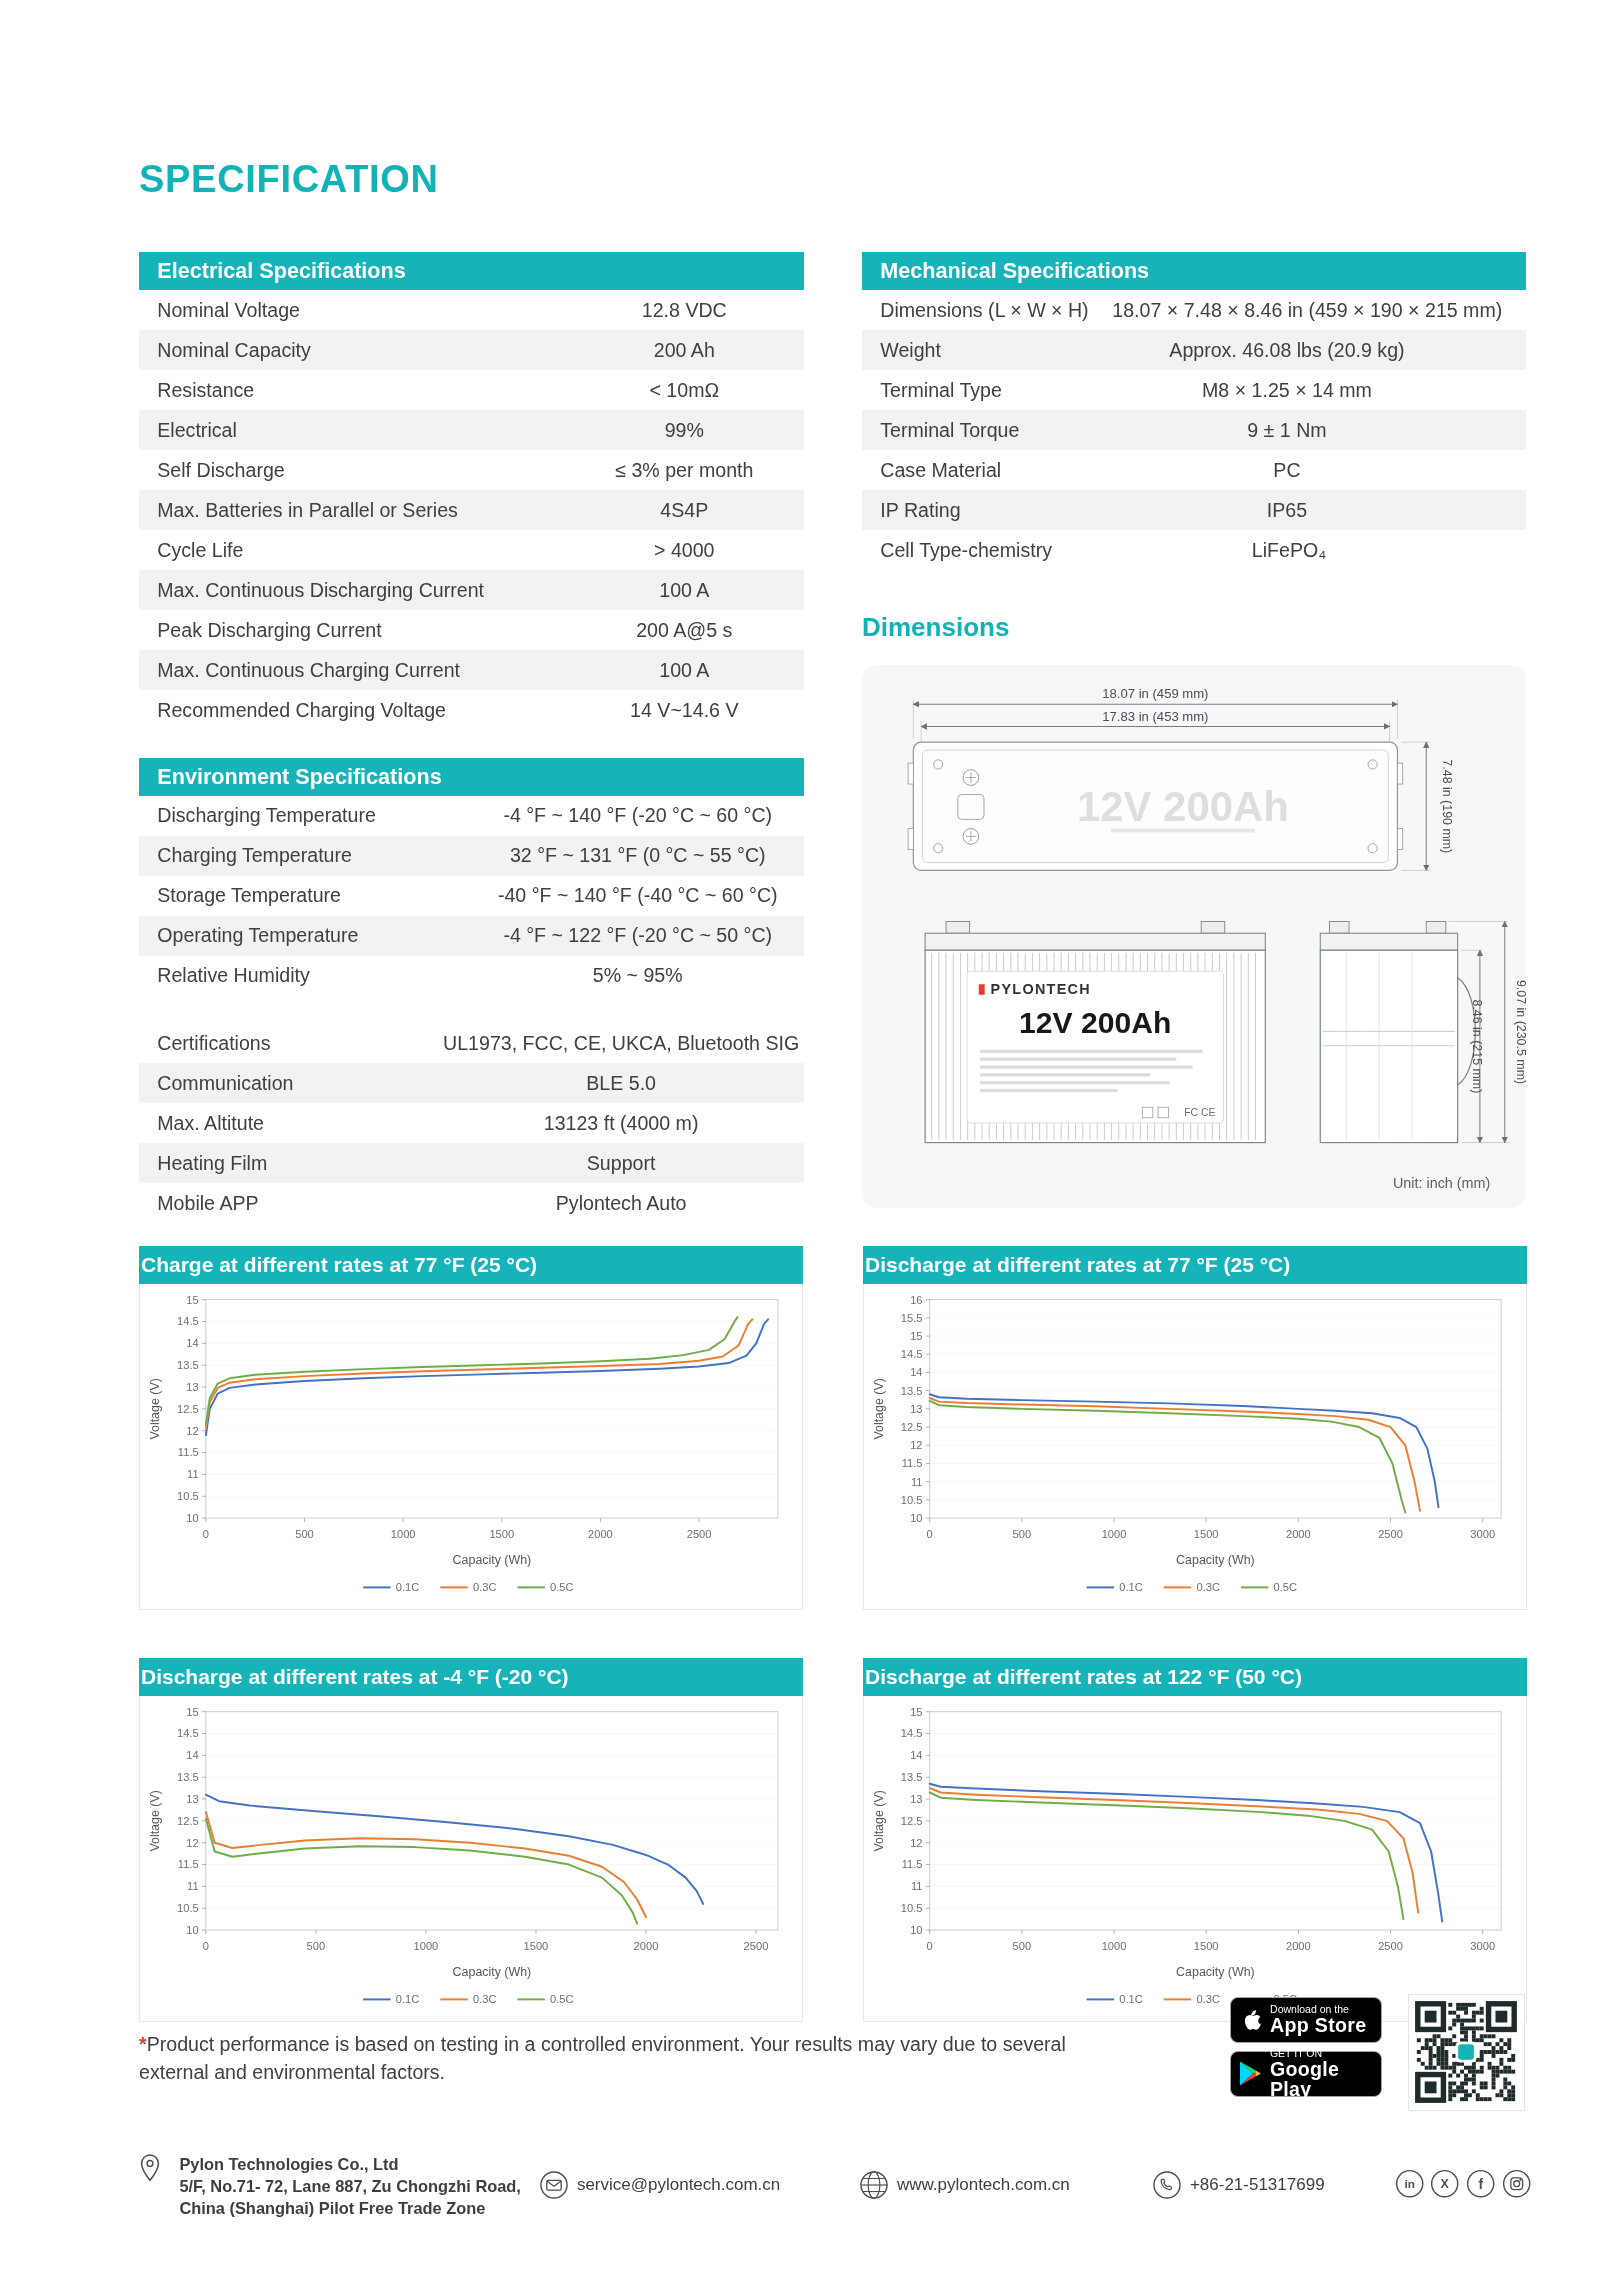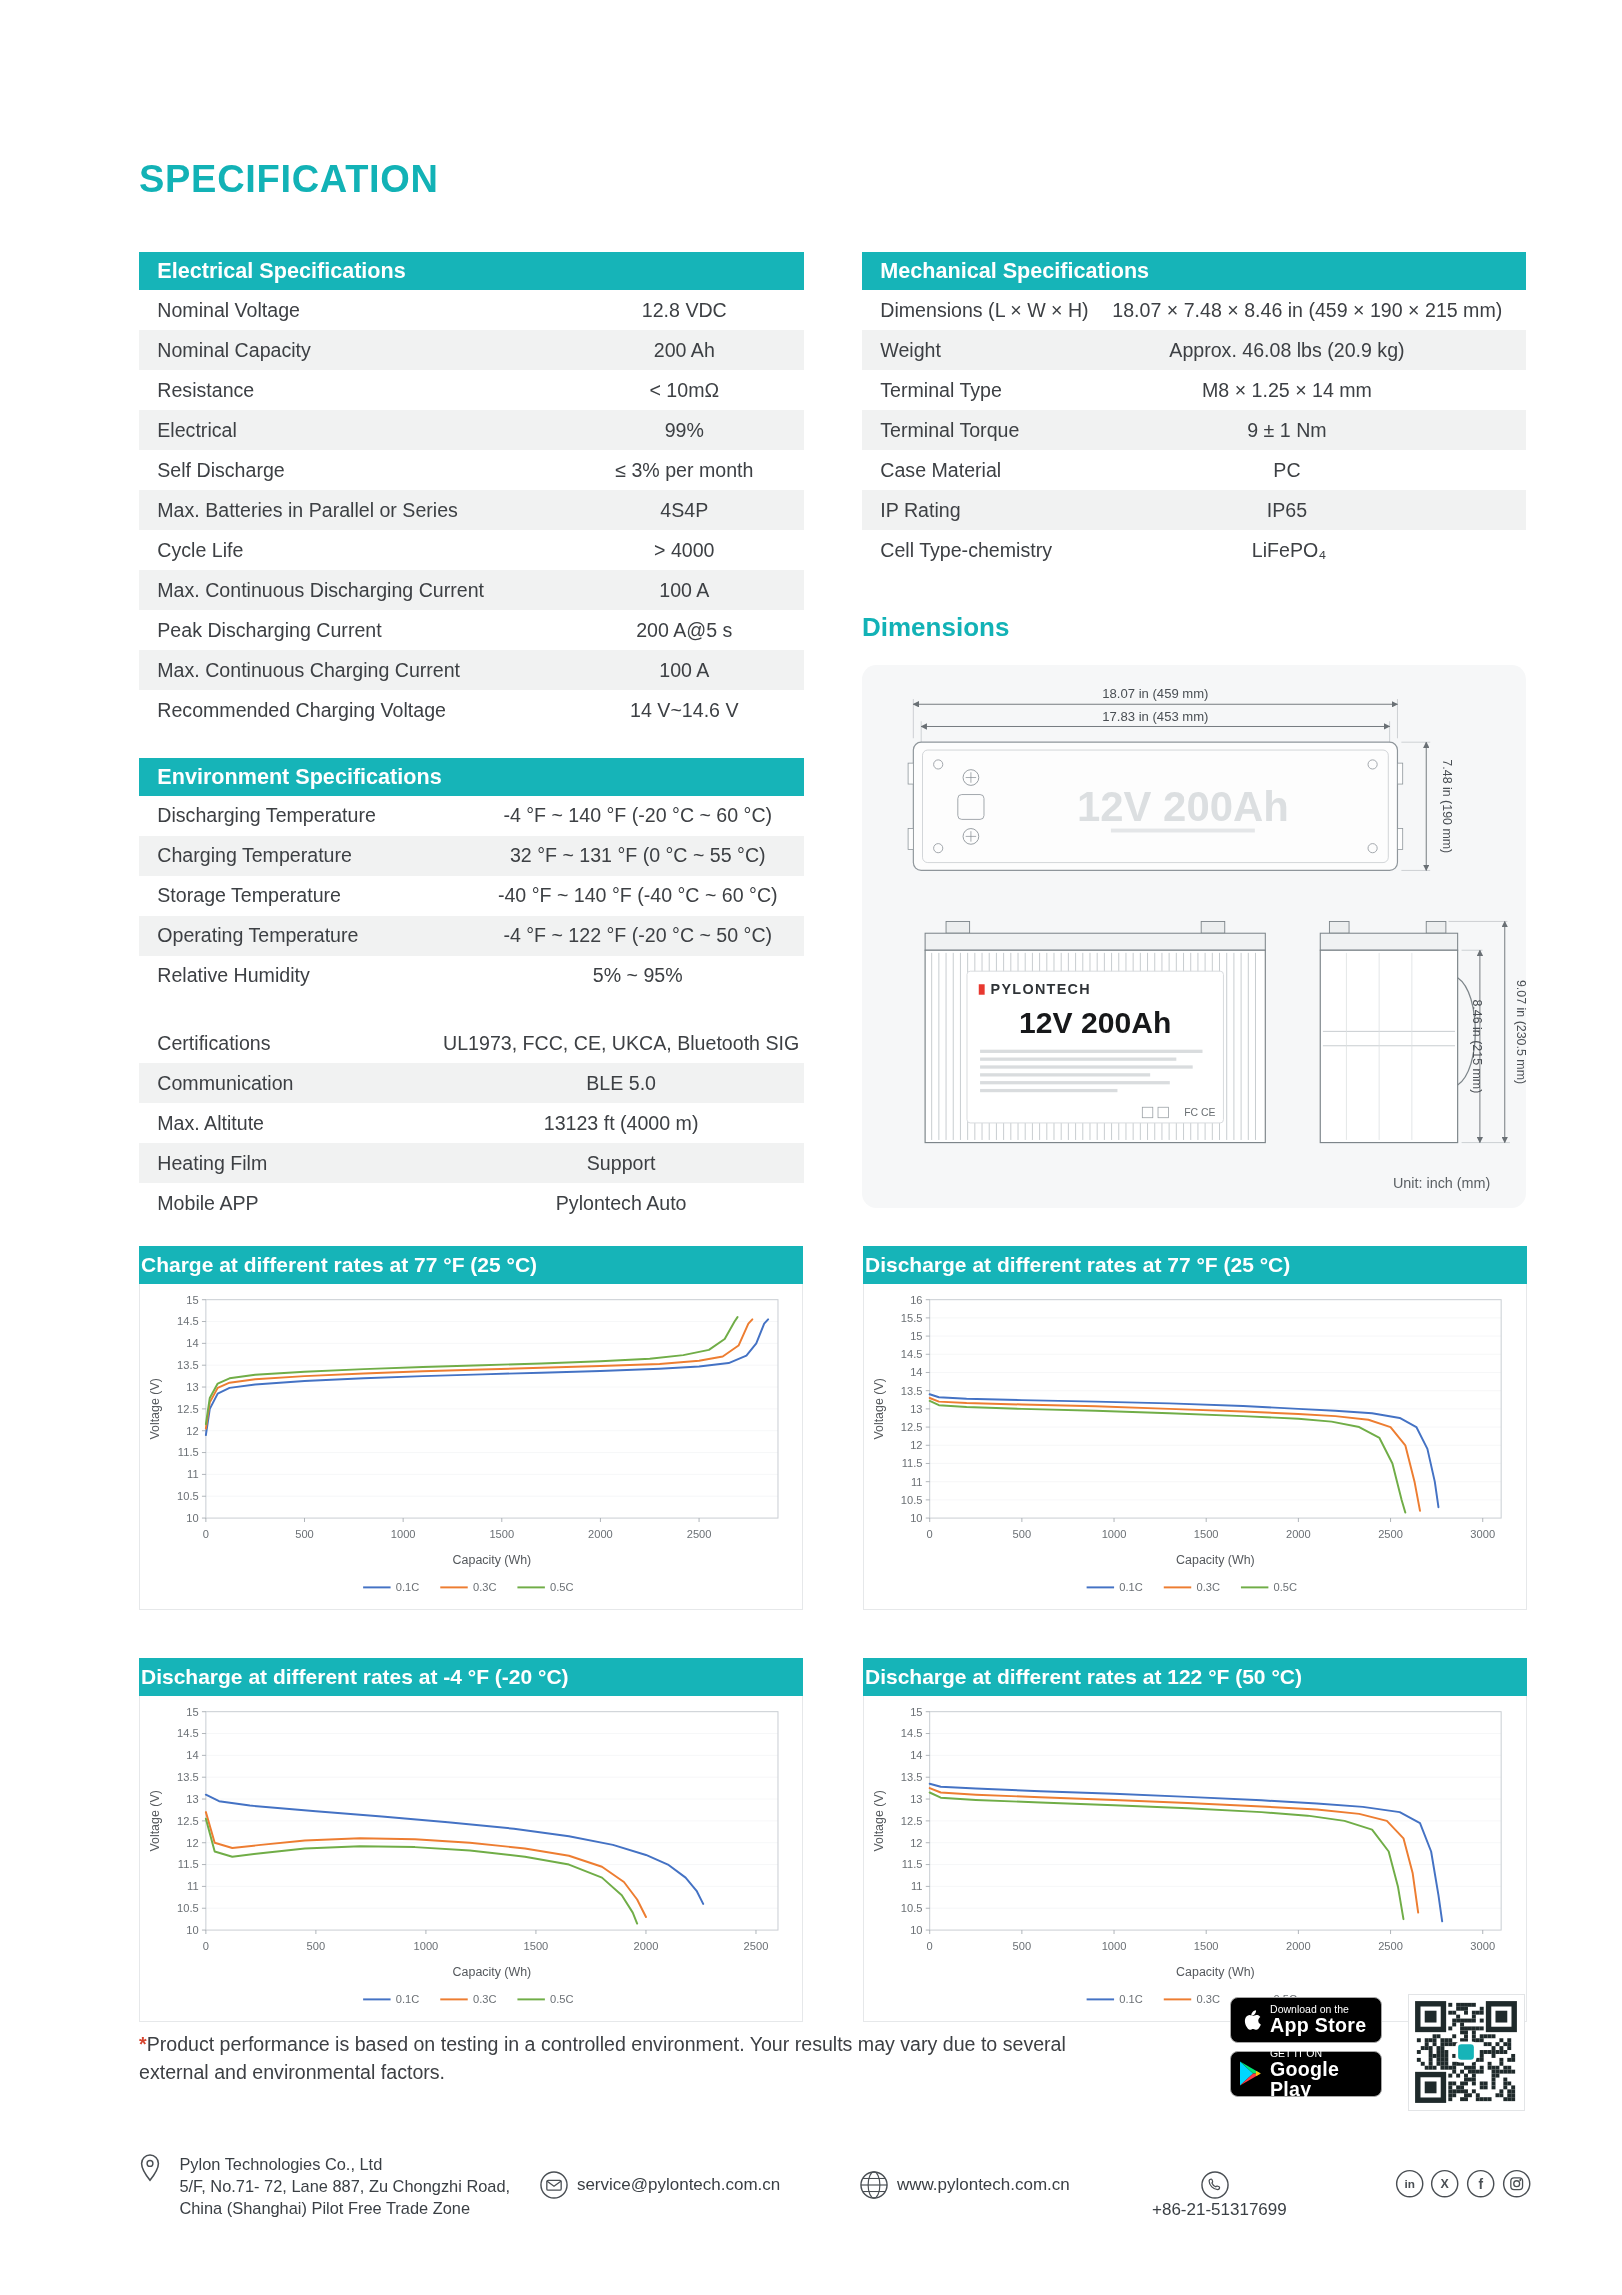--- a/index.html
+++ b/index.html
@@ -41,24 +41,24 @@
   .badges{position:absolute;left:1230px;top:1997px;width:152px;}
   .badge{width:152px;height:46px;background:#000;border-radius:7.9px;border:1.3px solid #a6a6a6;box-sizing:border-box;display:flex;align-items:center;padding:0 9.2px;color:#fff;margin-bottom:7.9px;cursor:pointer;}
   .badge .btxt{margin-left:7.9px;line-height:1.05;}
   .badge .l1{font-size:10.5px;}
   .badge .l2{font-size:19.6px;font-weight:bold;letter-spacing:0.3px;}
   .qr{position:absolute;left:1408px;top:1994px;width:115px;height:115px;background:#fff;border:0.7px solid #e2e4e6;}
 
   .footer{position:absolute;left:139px;top:2153px;width:1387px;}
   .f-item{position:absolute;display:flex;align-items:center;font-size:17px;color:#3a3f44;}
   .f-address{left:0;top:0;align-items:flex-start;}
-  .f-address .addr-text{margin-left:10.5px;font-size:16.4px;line-height:22px;}
+  .f-address .addr-text{margin-left:10.5px;font-size:16.4px;line-height:22px;font-weight:bold;}
   .f-email{left:400px;top:17px;}
   .f-web{left:720px;top:17px;}
-  .f-phone{left:1013px;top:17px;flex-direction:column;}
+  .f-phone{left:1013px;top:17px;}
   .f-social{left:1249px;top:15.7px;}
   .f-item .icon{margin-right:7.9px;display:inline-flex;}
   .f-social svg{margin-left:6.5px;cursor:pointer;}
 </style>
 </head>
 <body>
 
 <div class="page">
 
   <div class="page-title">SPECIFICATION</div>

